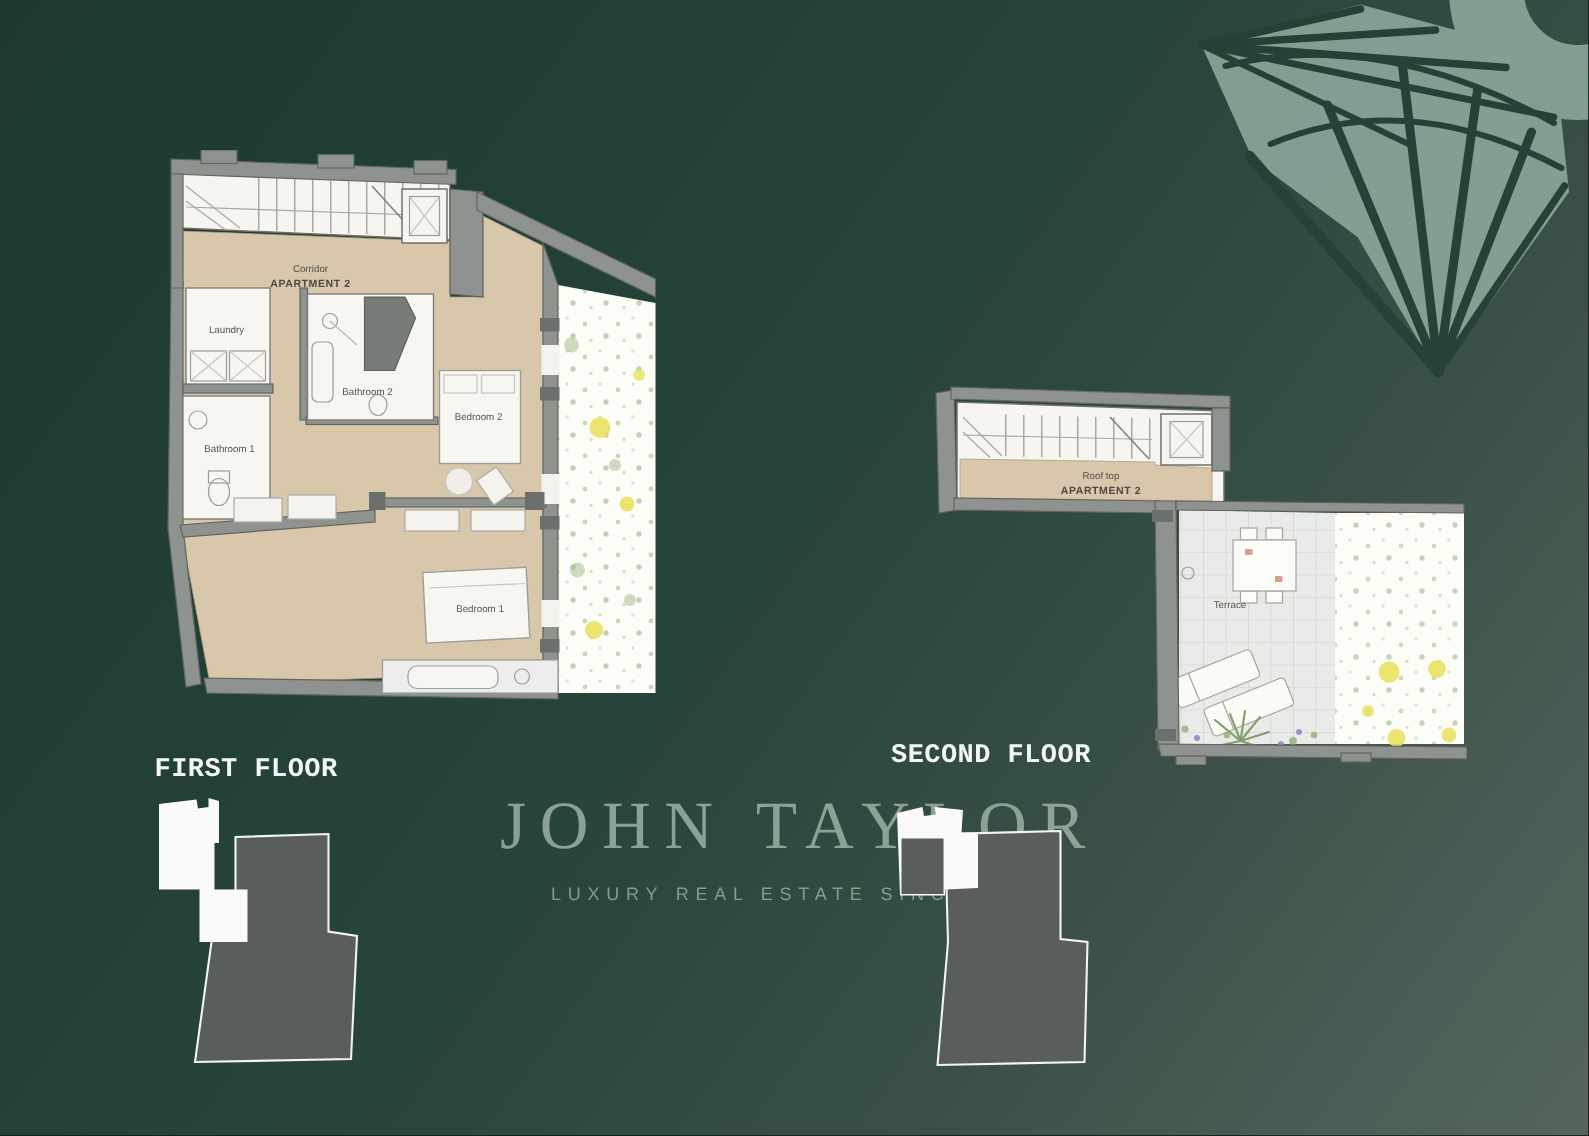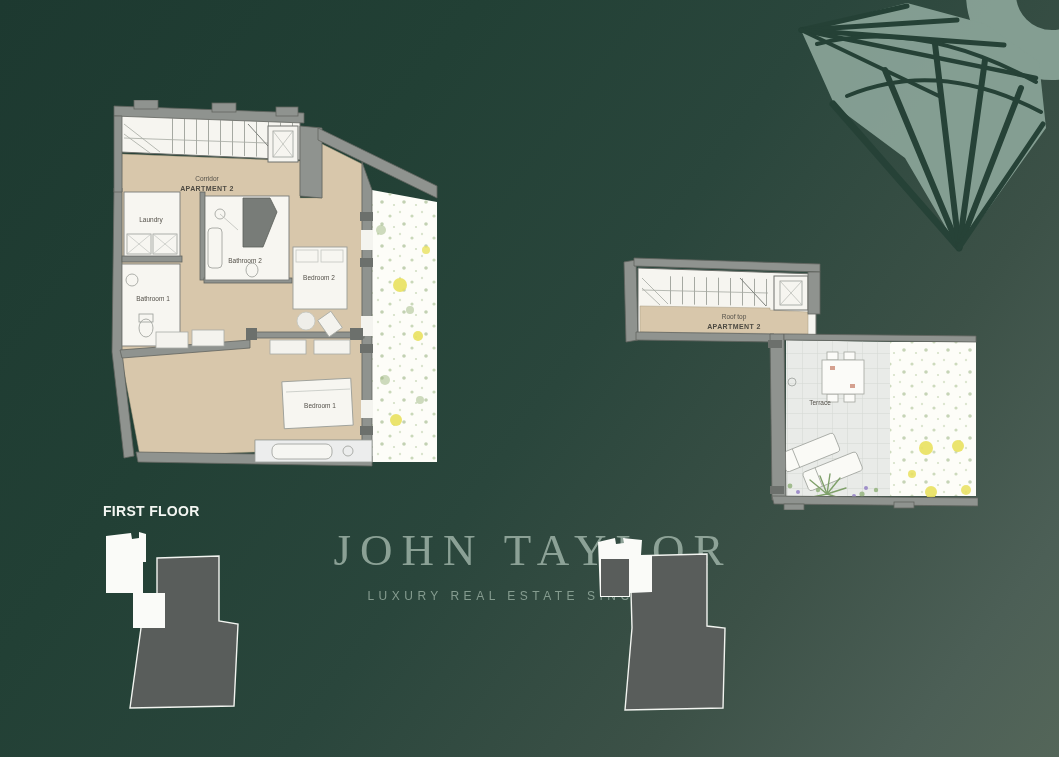--- a/index.html
+++ b/index.html
@@ -15,21 +15,21 @@
   }
   .logo h1{
     margin:0;font-family:"Liberation Serif",serif;font-weight:400;
     font-size:45px;letter-spacing:9px;white-space:nowrap;
   }
   .logo .tagline{
     margin-top:13px;font-size:12px;letter-spacing:4.5px;
     color:rgba(148,170,158,0.85);white-space:nowrap;
   }
   .floor-title{
-    position:absolute;color:#f3f6f2;font-weight:700;font-size:14px;letter-spacing:0.3px;
+    position:absolute;color:#f3f6f2;font-weight:700;font-size:18px;letter-spacing:0.3px;font-family:Liberation Mono, monospace;
   }
   #title-first{left:103px;top:503px;}
   #title-second{left:594px;top:494px;}
   .plan,.keyplan{position:absolute;}
   #plan-first{left:100px;top:100px;}
   #plan-second{left:622px;top:248px;}
   #key-first{left:100px;top:528px;}
   #key-second{left:594px;top:534px;}
   svg text{font-family:"Liberation Sans",sans-serif;}
   .room-label{font-size:6.5px;fill:#54514a;}
@@ -299,20 +299,21 @@
         <rect x="272" y="254" width="20" height="6"></rect>
       </g>
       <rect x="146" y="92" width="14" height="8" fill="#6c706c"></rect>
       <rect x="148" y="238" width="14" height="8" fill="#6c706c"></rect>
 
       <text class="room-label" x="198" y="157" text-anchor="middle">Terrace</text>
     </g>
   </svg>
 
   <div id="title-first" class="floor-title">FIRST FLOOR</div>
+  <div id="title-second" class="floor-title">SECOND FLOOR</div>
 
   <svg id="key-first" class="keyplan" width="140" height="185" viewBox="0 0 140 185">
     <path d="M 57,30 L 119,28 L 119,93 L 138,96 L 134,178 L 30,180 L 41,100 L 42,66 L 57,66 Z" fill="#595d5b" stroke="#f2f4f0" stroke-width="1.4"></path>
     <path d="M 6,8 L 31,5 L 32,11 L 39,10 L 39,4 L 46,6 L 46,34 L 43,34 L 43,65 L 65,65 L 65,100 L 33,100 L 33,65 L 6,65 Z" fill="#fafbf8"></path>
   </svg>
 
   <svg id="key-second" class="keyplan" width="140" height="185" viewBox="0 0 140 185">
     <path d="M 36,22 L 113,20 L 113,92 L 131,94 L 129,174 L 31,176 L 38,94 Z" fill="#595d5b" stroke="#f2f4f0" stroke-width="1.4"></path>
     <path d="M 4,8 L 21,4 L 22,10 L 30,9 L 29,4 L 48,6 L 47,21 L 58,21 L 58,58 L 36,59 L 36,63 L 6,63 Z" fill="#fafbf8"></path>
     <path d="M 7,25 L 35,25 L 35,62 L 7,62 Z" fill="#595d5b"></path>

